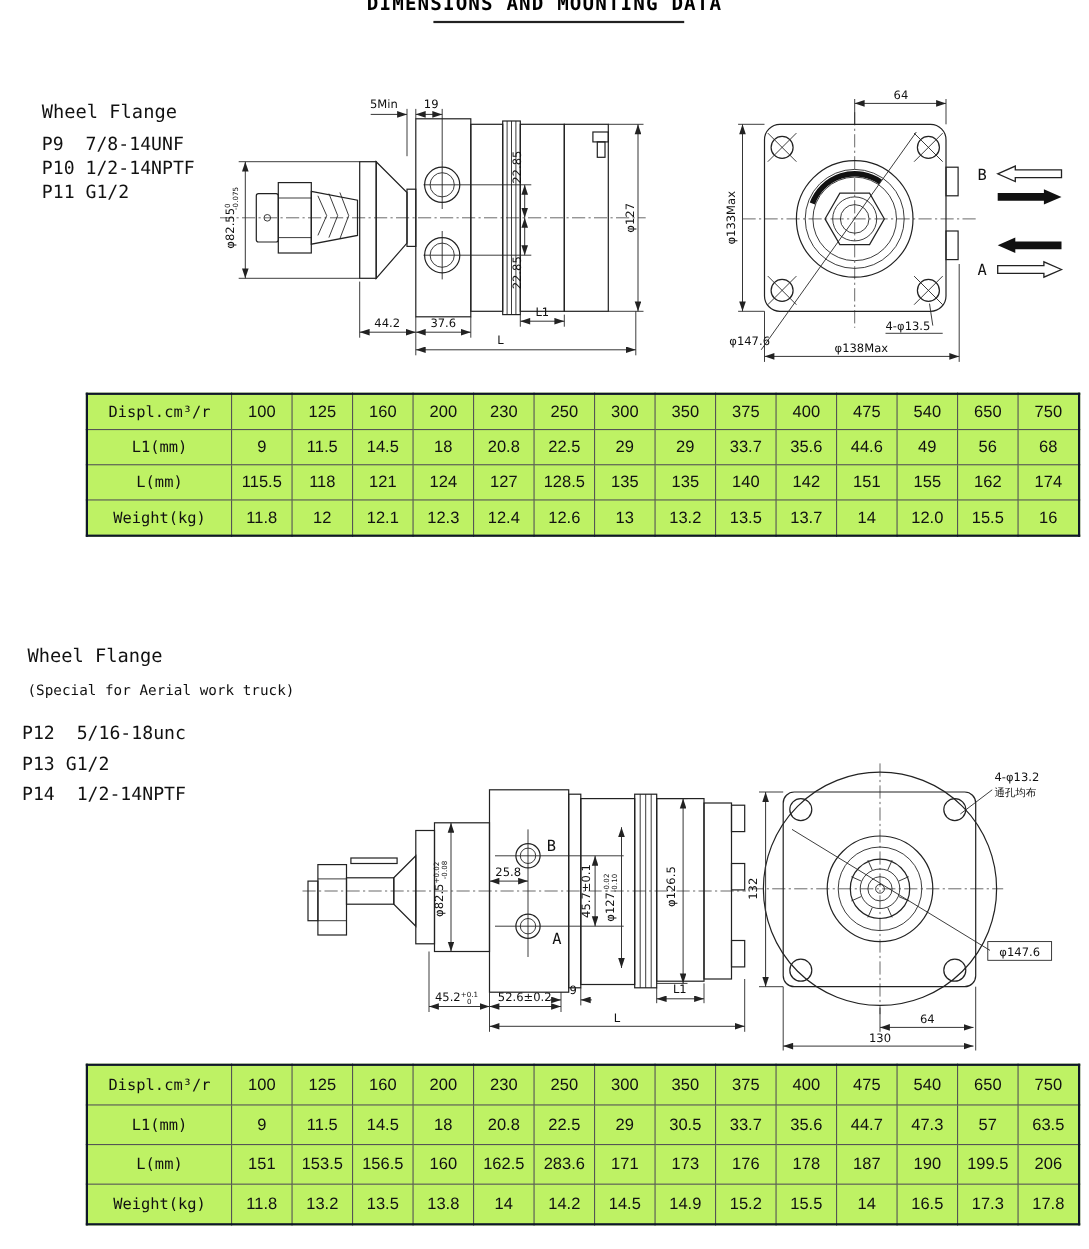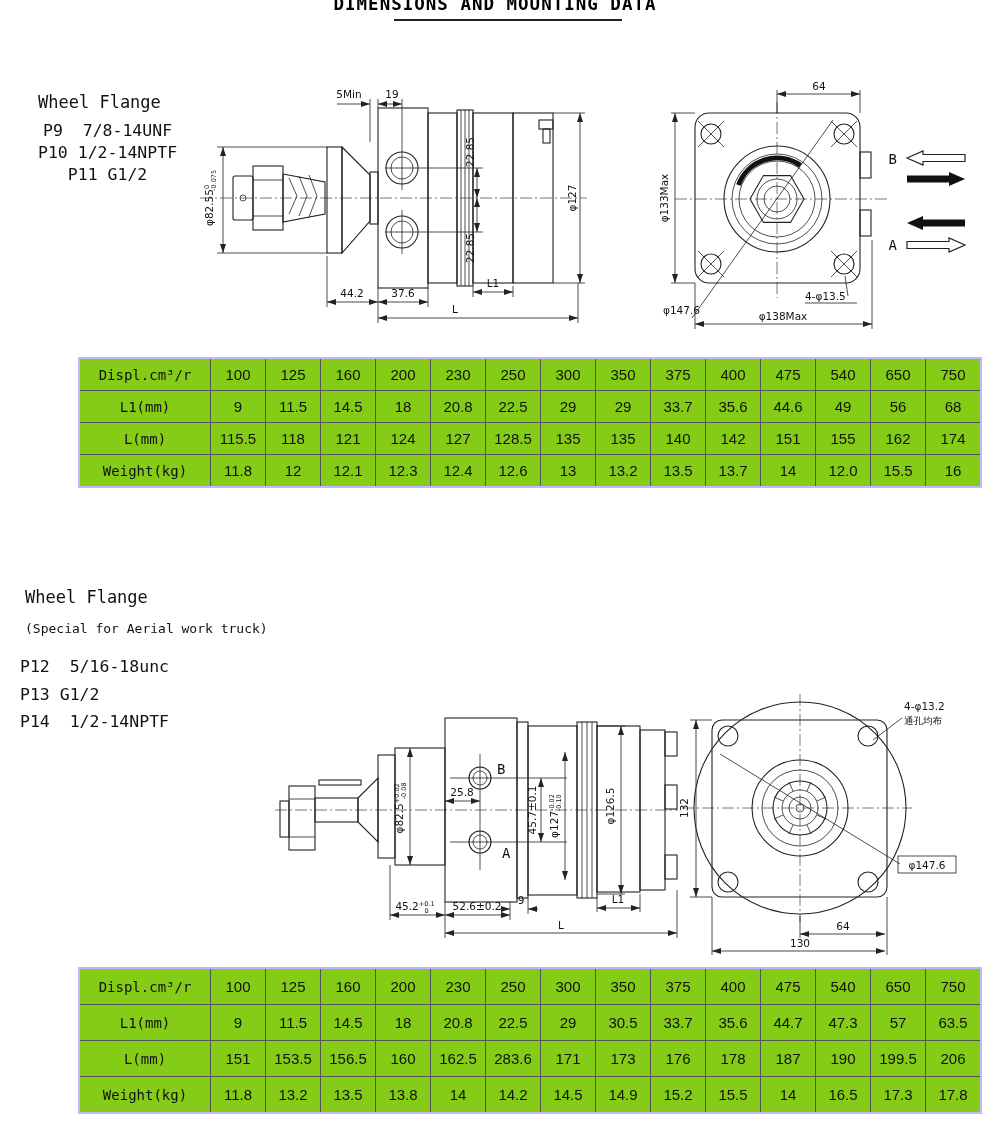--- a/index.html
+++ b/index.html
@@ -4,24 +4,24 @@
 <style>
   html,body{margin:0;padding:0;}
   body{width:990px;height:1135px;background:#ffffff;position:relative;overflow:hidden;
        font-family:"DejaVu Sans Mono",monospace;color:#111;}
   .abs{position:absolute;}
   .title{position:absolute;top:-6px;left:0;width:990px;text-align:center;
          font:bold 17.5px "DejaVu Sans Mono",monospace;letter-spacing:1px;color:#000;}
   .title-underline{position:absolute;top:19px;left:394px;width:228px;height:2px;background:#222;}
   .h1{font-size:17px;white-space:pre;}
   .sub{font-size:13px;white-space:pre;}
-  .portline{font-size:16.5px;white-space:pre;line-height:22px;text-align:center;}
+  .portline{font-size:16.5px;white-space:pre;line-height:22px;}
   .portline2{font-size:16.5px;white-space:pre;line-height:27.5px;}
 
-  table.spec{position:absolute;border-collapse:collapse;border:2px solid #c4b5fd;background:#84cc16;}
+  table.spec{position:absolute;border-collapse:collapse;border:2px solid #0f172a;background:#bef264;}
   .spec td{border:1px solid #555;text-align:center;width:54px;height:31px;padding:0;
            font:15px "Liberation Sans",sans-serif;color:#111;}
   .spec td.row-label{width:130px;font:14px "DejaVu Sans Mono",monospace;}
   table.spec2 td{height:35px;}
 
   svg{overflow:visible;}
   svg text{font-family:"DejaVu Sans",sans-serif;font-size:10.5px;fill:#111;}
   svg text.big{font-size:14px;font-family:"DejaVu Sans Mono",monospace;}
   svg .tol{font-size:6.5px;}
   .o{fill:none;stroke:#222;stroke-width:1.1;}

